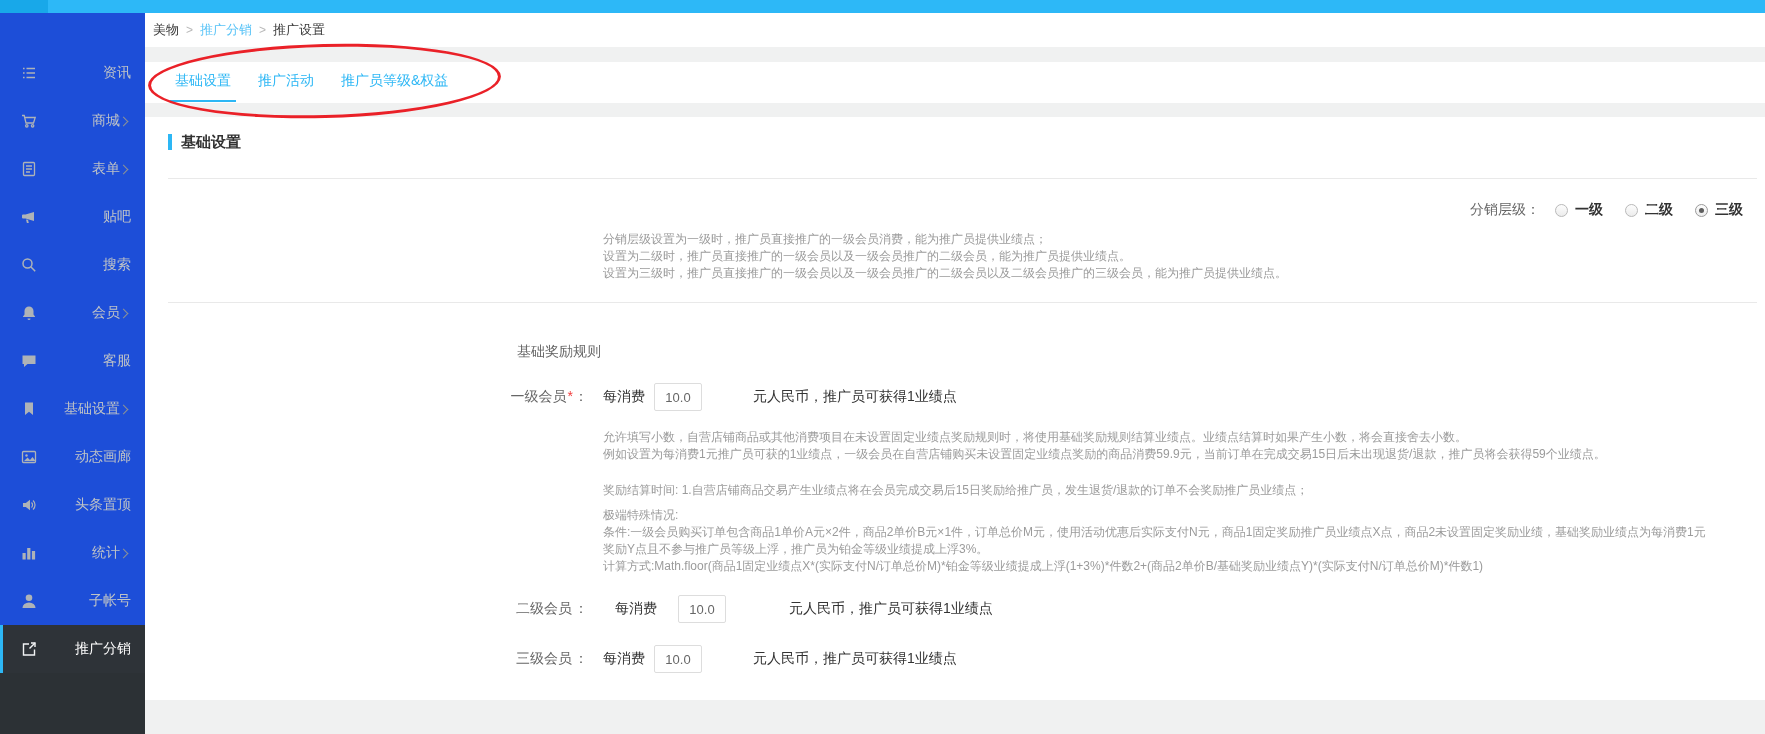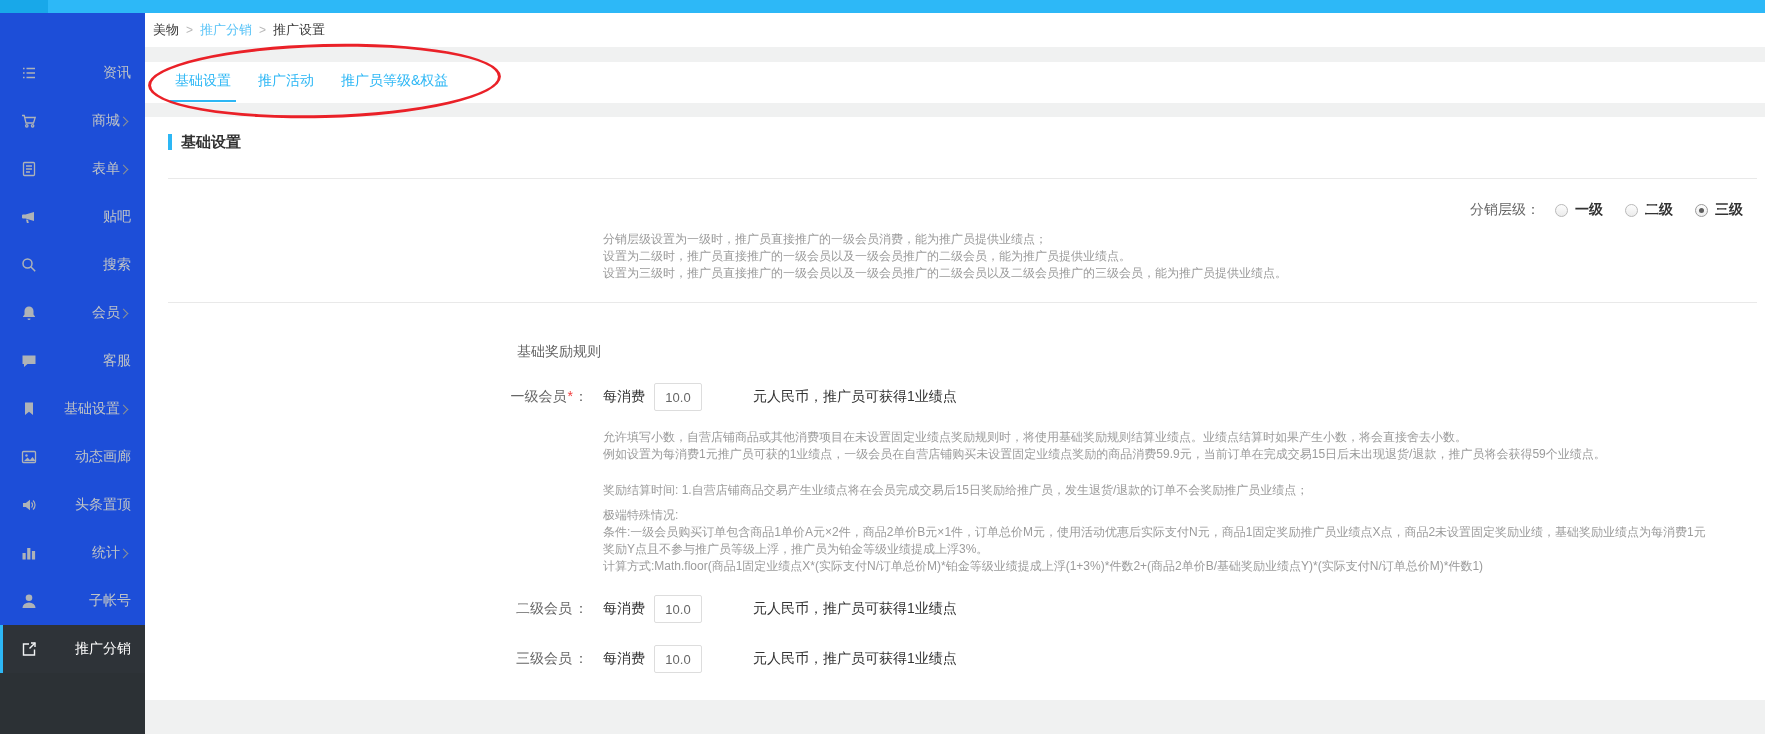--- a/index.html
+++ b/index.html
@@ -63,21 +63,21 @@
   .help .hl { white-space:nowrap; }
   .subsection { margin:40px 0 0 349px; font-size:14px; color:#666; }
 
   .member-row { margin-top:22px; }
   .member-row .txt { font-size:14px; color:#333;margin-left:42px; }
   .member-row .pre { margin-left:15px; }
   .num-input { width:48px; height:28px; border:1px solid #ddd; border-radius:2px; margin:0 9px; text-align:center; font-size:13px; color:#666; font-family:"Liberation Sans",sans-serif; }
   .mt-help { margin-top:18px; }
   .settle { margin-top:19px; }
   .edge { margin-top:8px; }
-  .row2 { margin-top:20px; }
+  .row2 { margin-top:20px;gap:12px; }
   .row3 { margin-top:22px; }
   .page-bottom { height:34px; background:#f0f1f1; flex:0 0 34px; }
 </style>
 </head>
 <body>
 
 <div id="screen">
   <div class="topbar">
     <div class="topbar-left"></div>
   </div>

